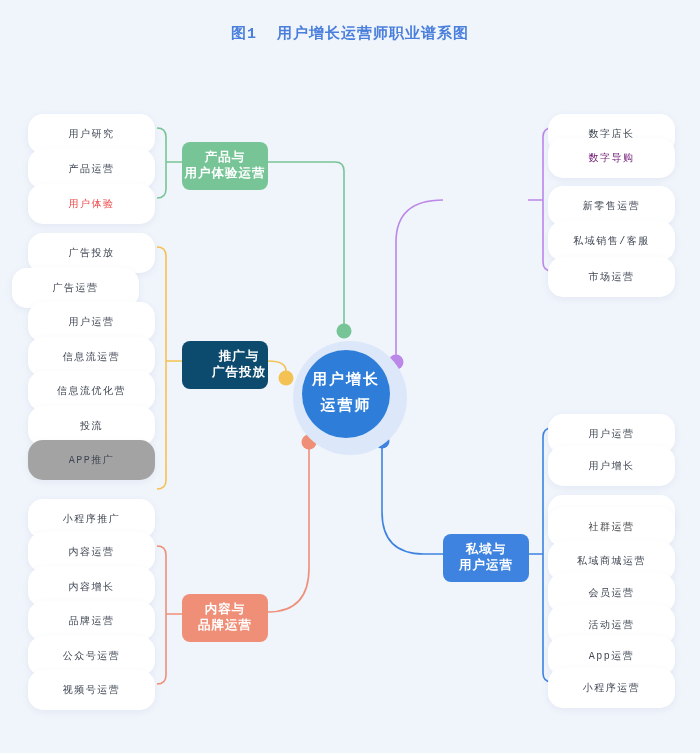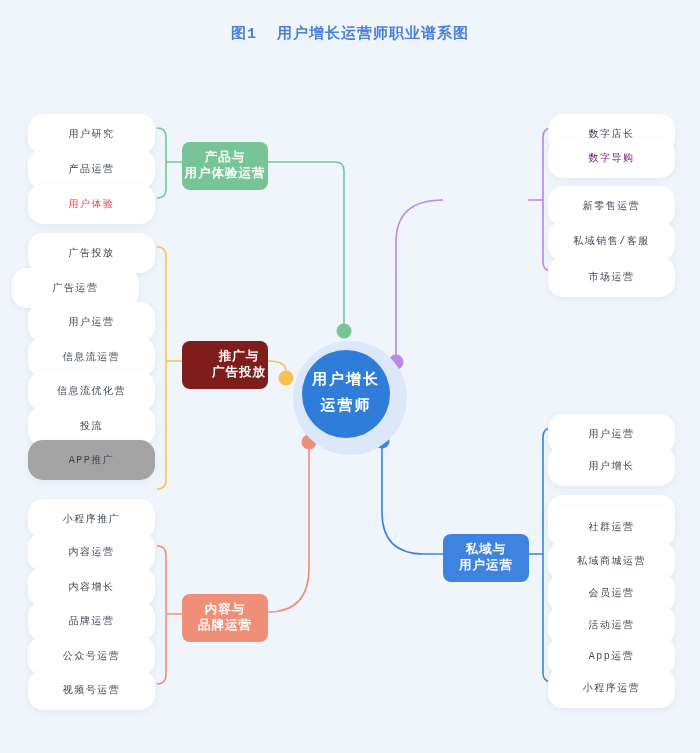--- a/index.html
+++ b/index.html
@@ -96,21 +96,21 @@
       <div class="pill" style="left: 548px; top: 572.5px; background: rgb(255, 255, 255); color: rgb(62, 69, 82);">会员运营</div>
       <div class="pill" style="left: 548px; top: 604.5px; background: rgb(255, 255, 255); color: rgb(62, 69, 82);">活动运营</div>
       <div class="pill" style="left: 548px; top: 635.5px; background: rgb(255, 255, 255); color: rgb(62, 69, 82);">App运营</div>
       <div class="pill" style="left: 548px; top: 667.5px; background: rgb(255, 255, 255); color: rgb(62, 69, 82);">小程序运营</div>
     </div>
 
   <div class="branch-node" style="left: 182px; top: 142px; background: rgb(119, 197, 151);">
     <span>产品与</span>
     <span>用户体验运营</span>
   </div>
-  <div class="branch-node" style="left: 182px; top: 341px; background: #7f1d1d; padding-left: 28px;">
+  <div class="branch-node" style="left: 182px; top: 341px; background: #0c4a6e; padding-left: 28px;">
     <span>推广与</span>
     <span>广告投放</span>
   </div>
   <div class="branch-node" style="left: 182px; top: 594px; background: rgb(239, 143, 120);">
     <span>内容与</span>
     <span>品牌运营</span>
   </div>
   <div class="branch-node" style="left: 443px; top: 534px; background: rgb(61, 131, 223);">
     <span>私域与</span>
     <span>用户运营</span>

